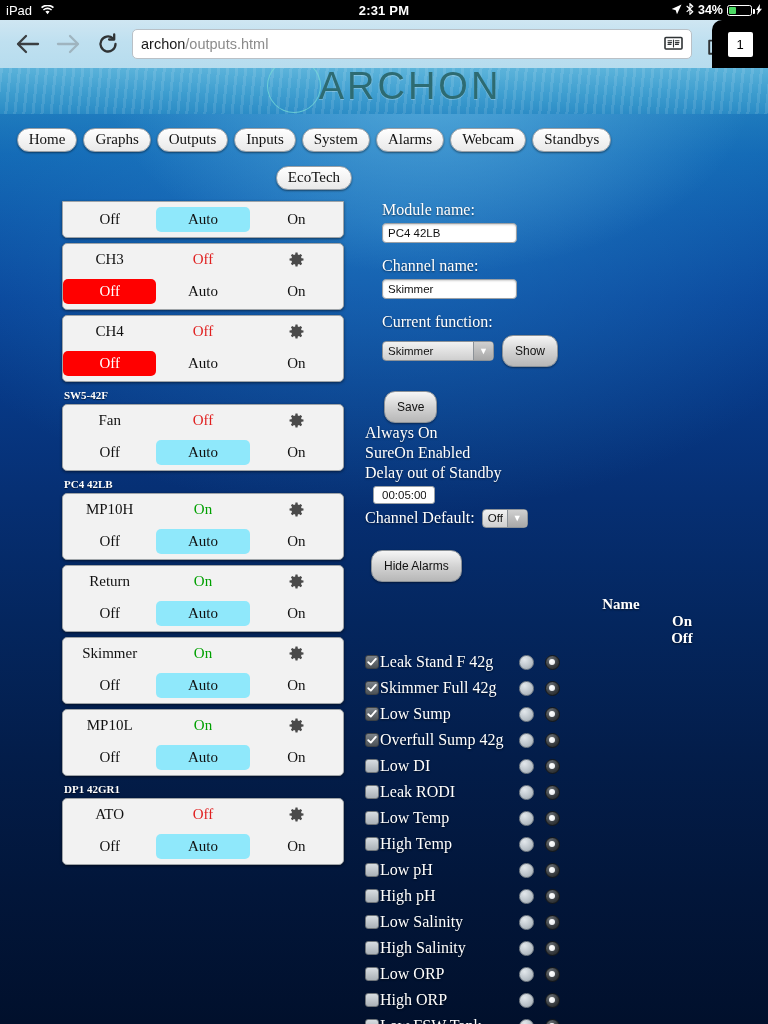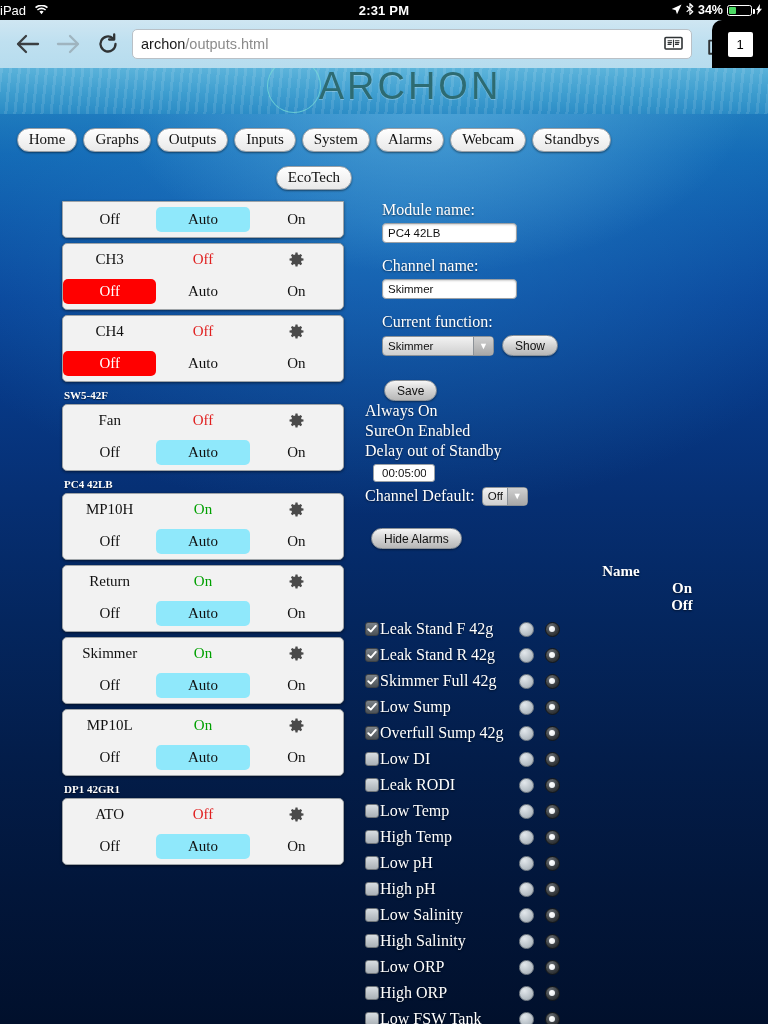--- a/index.html
+++ b/index.html
@@ -10,21 +10,21 @@
     overflow:hidden; background:#000;
   }
 
   
   .status-bar{
     position:absolute; top:0; left:0; width:768px; height:20px;
     background:#000; color:#fff;
     font-family:"Liberation Sans", sans-serif; font-size:13px;
     display:flex; align-items:center;
   }
-  .sb-left{ display:flex; align-items:center; gap:9px; }
+  .sb-left{ display:flex; align-items:center; gap:9px; padding-left:6px; }
   .sb-center{ position:absolute; left:0; width:768px; text-align:center;
               font-weight:bold; font-size:13px; letter-spacing:.2px;}
   .sb-right{ position:absolute; right:6px; display:flex; align-items:center; gap:4px; }
   .sb-pct{ font-size:12.5px; font-weight:600; }
   .batt{
     position:relative; width:25px; height:11px;
     border:1.3px solid #fff; border-radius:2.5px;
   }
   .batt::after{ content:""; position:absolute; right:-4px; top:3px;
     width:2px; height:5px; background:#fff; border-radius:0 1px 1px 0; }
@@ -168,21 +168,21 @@
     flex:1; display:flex; align-items:center; padding-left:5px;
     font-family:"Liberation Sans", sans-serif; font-size:11.5px; color:#111;
   }
   .select .sarrow{
     width:20px; display:flex; align-items:center; justify-content:center;
     background:linear-gradient(180deg,#d0d0d0 0%,#a8a8a8 100%);
     border-left:1px solid #8c9298; color:#fff; font-size:9px;
   }
   .btn{
     display:inline-flex; align-items:center; justify-content:center;
-    height:21px; padding:0 12px;
+    height:32px; padding:0 12px;
     background:linear-gradient(180deg,#f6f6f6 0%,#d2d2d2 52%,#b7b7b7 100%);
     border:1px solid #8c9298; border-radius:11px;
     font-family:"Liberation Sans", sans-serif; font-size:12px; color:#111;
     box-shadow:0 1px 2px rgba(0,0,0,.4); cursor:pointer;
   }
   .save-wrap{ margin:24px 0 0 19px; }
   .opt-line{
     font-family:"Liberation Serif", serif; font-size:16px; color:#fff;
     text-shadow:0 1px 2px rgba(0,0,0,.55); margin-left:0; line-height:20px;
     cursor:pointer;
@@ -554,68 +554,52 @@
               <span class="dot"></span>
             </span>
           </span>
         </div>
         <div class="alarm-row">
           <span class="cbox checked">
             <svg class="tick" viewBox="0 0 10 10">
               <path d="M1.3 5.2 3.8 7.6 8.8 1.9" stroke="#fff" stroke-width="1.9" fill="none" stroke-linecap="round" stroke-linejoin="round"></path>
             </svg>
           </span>
-          <span class="alarm-name">Leak Stand R 42g</span>
+          <span class="alarm-name">Skimmer Full 42g</span>
           <span class="rcol-on">
             <span class="radio unsel"></span>
           </span>
           <span class="rcol-off">
             <span class="radio sel">
               <span class="dot"></span>
             </span>
           </span>
         </div>
         <div class="alarm-row">
           <span class="cbox checked">
             <svg class="tick" viewBox="0 0 10 10">
               <path d="M1.3 5.2 3.8 7.6 8.8 1.9" stroke="#fff" stroke-width="1.9" fill="none" stroke-linecap="round" stroke-linejoin="round"></path>
             </svg>
           </span>
-          <span class="alarm-name">Skimmer Full 42g</span>
+          <span class="alarm-name">Low Sump</span>
           <span class="rcol-on">
             <span class="radio unsel"></span>
           </span>
           <span class="rcol-off">
             <span class="radio sel">
               <span class="dot"></span>
             </span>
           </span>
         </div>
         <div class="alarm-row">
           <span class="cbox checked">
             <svg class="tick" viewBox="0 0 10 10">
               <path d="M1.3 5.2 3.8 7.6 8.8 1.9" stroke="#fff" stroke-width="1.9" fill="none" stroke-linecap="round" stroke-linejoin="round"></path>
             </svg>
           </span>
-          <span class="alarm-name">Low Sump</span>
-          <span class="rcol-on">
-            <span class="radio unsel"></span>
-          </span>
-          <span class="rcol-off">
-            <span class="radio sel">
-              <span class="dot"></span>
-            </span>
-          </span>
-        </div>
-        <div class="alarm-row">
-          <span class="cbox checked">
-            <svg class="tick" viewBox="0 0 10 10">
-              <path d="M1.3 5.2 3.8 7.6 8.8 1.9" stroke="#fff" stroke-width="1.9" fill="none" stroke-linecap="round" stroke-linejoin="round"></path>
-            </svg>
-          </span>
           <span class="alarm-name">Overfull Sump 42g</span>
           <span class="rcol-on">
             <span class="radio unsel"></span>
           </span>
           <span class="rcol-off">
             <span class="radio sel">
               <span class="dot"></span>
             </span>
           </span>
         </div>

